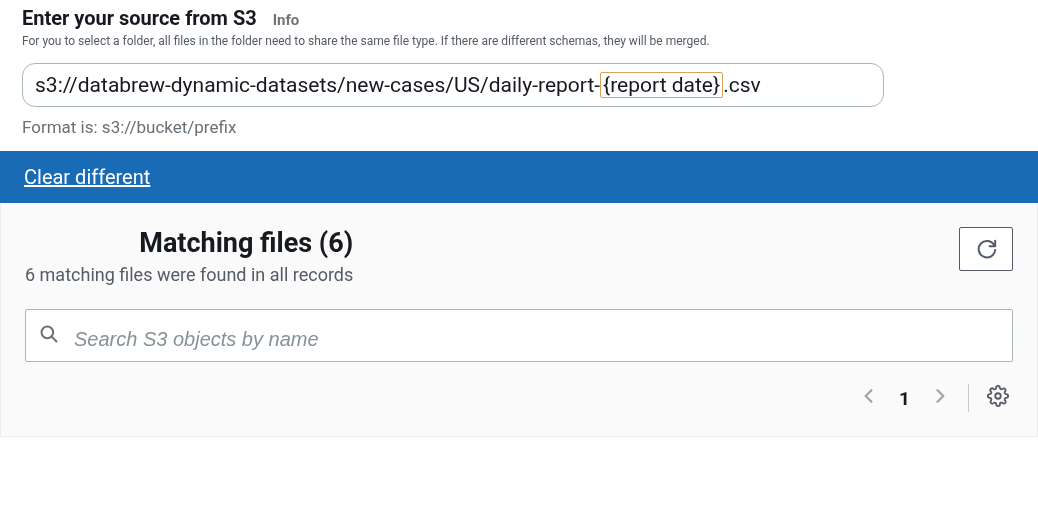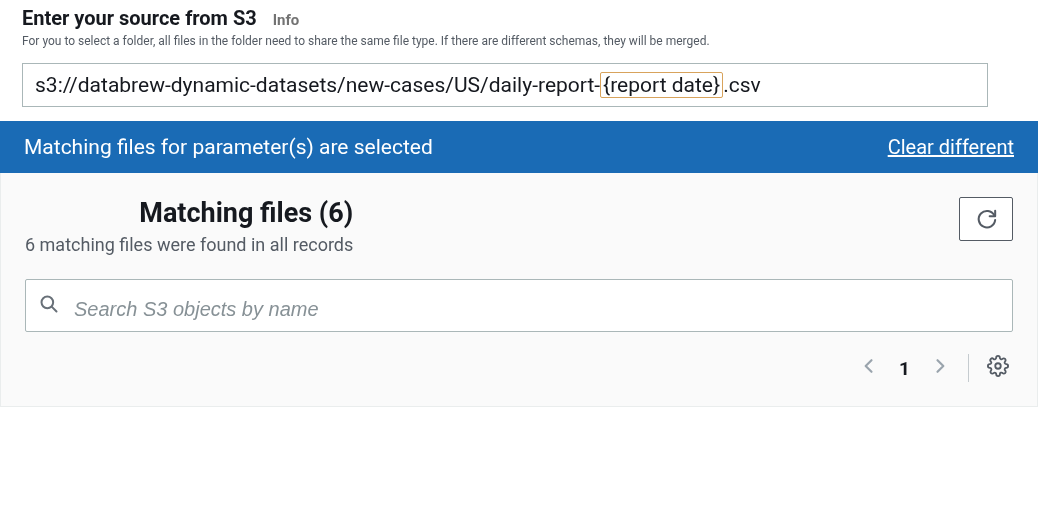--- a/index.html
+++ b/index.html
@@ -29,23 +29,23 @@
       color: #737373;
       cursor: pointer;
     }
     .sub-text {
       font-size: 12px;
       color: #545b64;
       line-height: 1.35;
       margin-bottom: 14px;
     }
     .s3-input {
-      width: 966px;
+      width: 862px;
       border: 1px solid #aab7b8;
-      border-radius: 0;
+      border-radius: 13px;
       padding: 8px 12px;
       font-size: 21px;
       color: #16191f;
       background: #fff;
       display: flex;
       align-items: center;
       white-space: nowrap;
     }
     .param-token {
       border: 1px solid #d8a35c;
@@ -178,24 +178,24 @@
   <div class="label-row">
     <span class="main-label">Enter your source from S3</span>
     <span class="info-link">Info</span>
   </div>
   <div class="sub-text">For you to select a folder, all files in the folder need to share the same file type. If there are different schemas, they will be merged.</div>
   <div class="s3-input">
     <span>s3://databrew-dynamic-datasets/new-cases/US/daily-report-</span>
       <span class="param-token">{report date}</span>
       <span>.csv</span>
   </div>
+  <div class="format-hint">Format is: s3://bucket/prefix</div>
 </div>
 
 <div class="banner">
-  <span class="banner-left">Matching files for parameter(s) are selected</span>
   <span class="banner-right">Clear different</span>
 </div>
 
 <div class="results-panel">
   <div class="results-header-row">
     <div>
       <div class="results-title">Matching files (6)</div>
       <div class="results-sub">6 matching files were found in all records</div>
     </div>
     <div class="refresh-btn">

